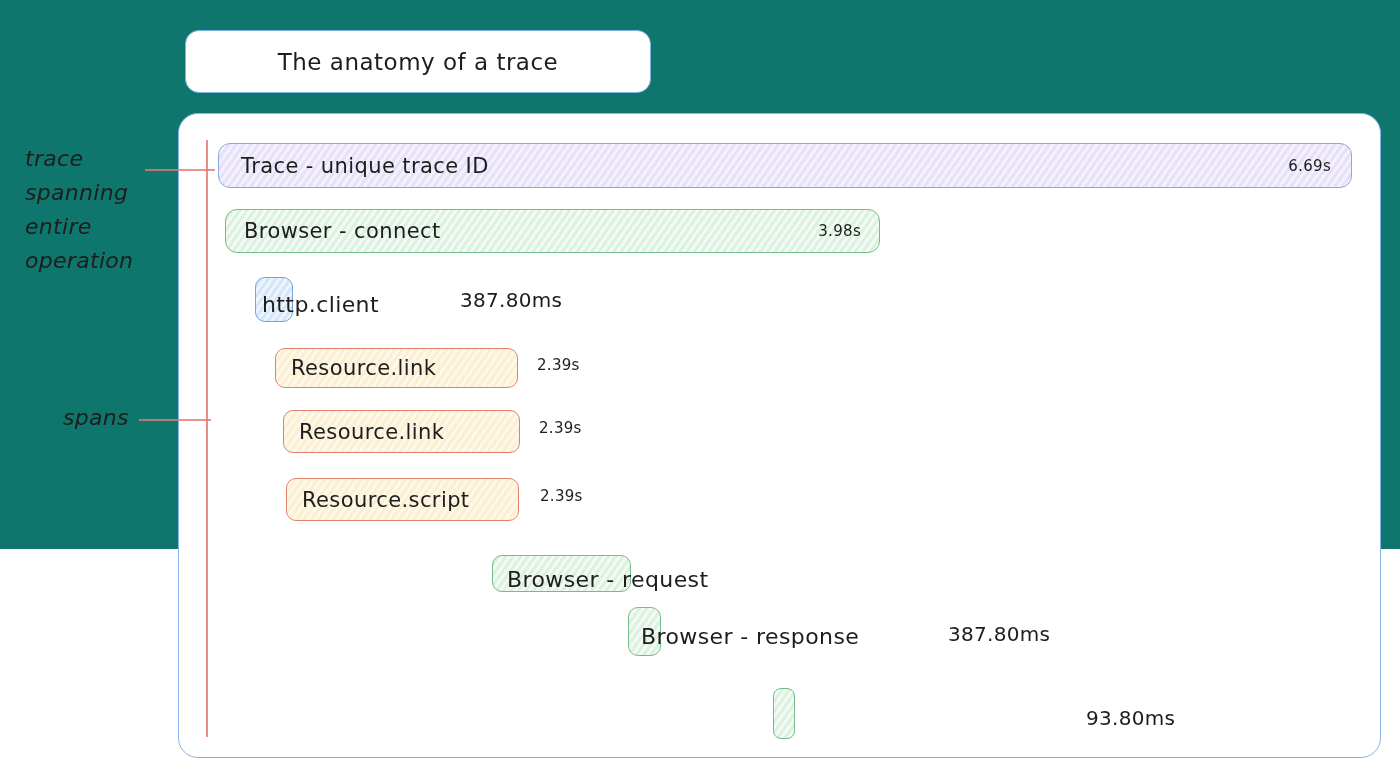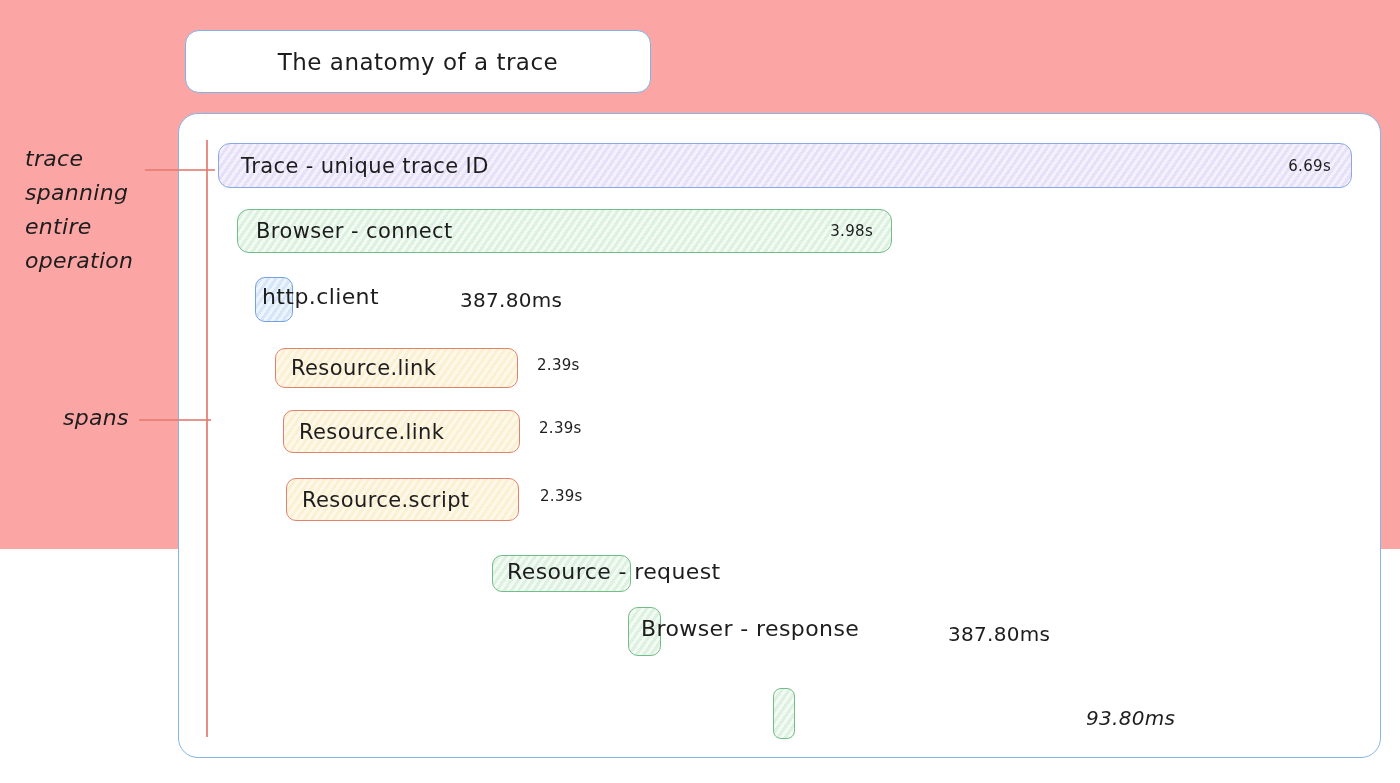--- a/index.html
+++ b/index.html
@@ -1,18 +1,18 @@
 <!DOCTYPE html>
 <html><head>
 <meta charset="utf-8">
 <style>
   * { margin: 0; padding: 0; box-sizing: border-box; }
   html, body { width: 1400px; height: 783px; background: #ffffff; overflow: hidden; }
   body { font-family: "DejaVu Sans", sans-serif; color: #1d1d1d; }
-  .canvas { position: relative; width: 1400px; height: 549px; background: #fca5a5; }
+  .canvas { position: relative; width: 1400px; height: 549px; background: #0f766e; }
 
   
   .title-box {
     position: absolute; left: 185px; top: 30px; width: 466px; height: 63px;
     border: 1.6px solid #7db4e8; border-radius: 14px; background: #fff;
     display: flex; align-items: center; justify-content: center;
   }
   .title-box .title-text { font-size: 23px; letter-spacing: .5px; }
 
   .outer-frame {
@@ -42,24 +42,24 @@
   .fill-green  { background: repeating-linear-gradient(-55deg, #ddf1e0 0 3px, #f2faf3 3px 6px); border: 1.5px solid #72bd88; }
   .fill-blue   { background: repeating-linear-gradient(-55deg, #d6e6f8 0 3px, #ecf4fc 3px 6px); border: 1.5px solid #74a2e2; }
   .fill-cream  { background: repeating-linear-gradient(-55deg, #fcf0d2 0 3px, #fdf8e9 3px 6px); border: 1.5px solid #e2826e; text-align: right; }
 
   .bar-flex { display: flex; align-items: center; justify-content: space-between; }
   .bar-label { font-size: 21px; letter-spacing: .4px; white-space: nowrap; }
   .duration { font-size: 15px; letter-spacing: .3px; white-space: nowrap; }
   .duration-free { position: absolute; font-size: 20px; letter-spacing: .3px; }
 
   .trace-bar { left: 218px; top: 143px; width: 1134px; height: 45px; padding: 0 20px 0 22px; }
-  .connect-bar { left: 225px; top: 209px; width: 655px; height: 44px; padding: 0 18px; margin-left: 12px; }
+  .connect-bar { left: 225px; top: 209px; width: 655px; height: 44px; padding: 0 18px; }
 
   .http-box { left: 255px; top: 277px; width: 38px; height: 45px; border-radius: 10px; }
-  .overflow-label { position: absolute; font-size: 22px; white-space: nowrap; letter-spacing: .4px; }
+  .overflow-label { position: absolute; font-size: 22px; white-space: nowrap; letter-spacing: .4px; margin-top: 8px; }
   .http-label { left: 262px; top: 284px; }
   .http-duration { left: 460px; top: 288px; }
 
   .res-box { border-radius: 10px; display: flex; align-items: center; }
   .res-box .bar-label { padding-left: 15px; }
   .res1 { left: 275px; top: 348px; width: 243px; height: 40px; }
   .res2 { left: 283px; top: 410px; width: 237px; height: 43px; }
   .res3 { left: 286px; top: 478px; width: 233px; height: 43px; }
   .res1-duration { left: 537px; top: 356px; font-size: 15px; }
   .res2-duration { left: 539px; top: 419px; font-size: 15px; }
@@ -67,21 +67,21 @@
 
   .req-box  { left: 492px; top: 555px; width: 139px; height: 37px; border-radius: 10px; }
   .req-label { left: 507px; top: 559px; }
 
   .resp-box { left: 628px; top: 607px; width: 33px; height: 49px; border-radius: 10px; }
   .resp-label { left: 641px; top: 616px; }
   .resp-duration { left: 948px; top: 622px; }
 
   .load-box { left: 773px; top: 688px; width: 22px; height: 51px; border-radius: 8px; }
   .load-label { left: 784px; top: 699px; }
-  .load-duration { left: 1086px; top: 706px; font-style: italic; }
+  .load-duration { left: 1086px; top: 706px; }
 </style>
 </head>
 <body>
 
 <div class="canvas">
 
   <div class="title-box">
     <span class="title-text">The anatomy of a trace</span>
   </div>
 
@@ -120,21 +120,21 @@
     <span class="bar-label">Resource.link</span>
   </div>
   <span class="duration-free res2-duration">2.39s</span>
 
   <div class="bar fill-cream res-box res3">
     <span class="bar-label">Resource.script</span>
   </div>
   <span class="duration-free res3-duration">2.39s</span>
 
   <div class="bar fill-green req-box"></div>
-  <span class="overflow-label req-label">Resource - request</span>
+  <span class="overflow-label req-label">Browser - request</span>
 
   <div class="bar fill-green resp-box"></div>
   <span class="overflow-label resp-label">Browser - response</span>
   <span class="duration-free resp-duration">387.80ms</span>
 
   <div class="bar fill-green load-box"></div>
   <span class="duration-free load-duration">93.80ms</span>
 
 </div>
 

